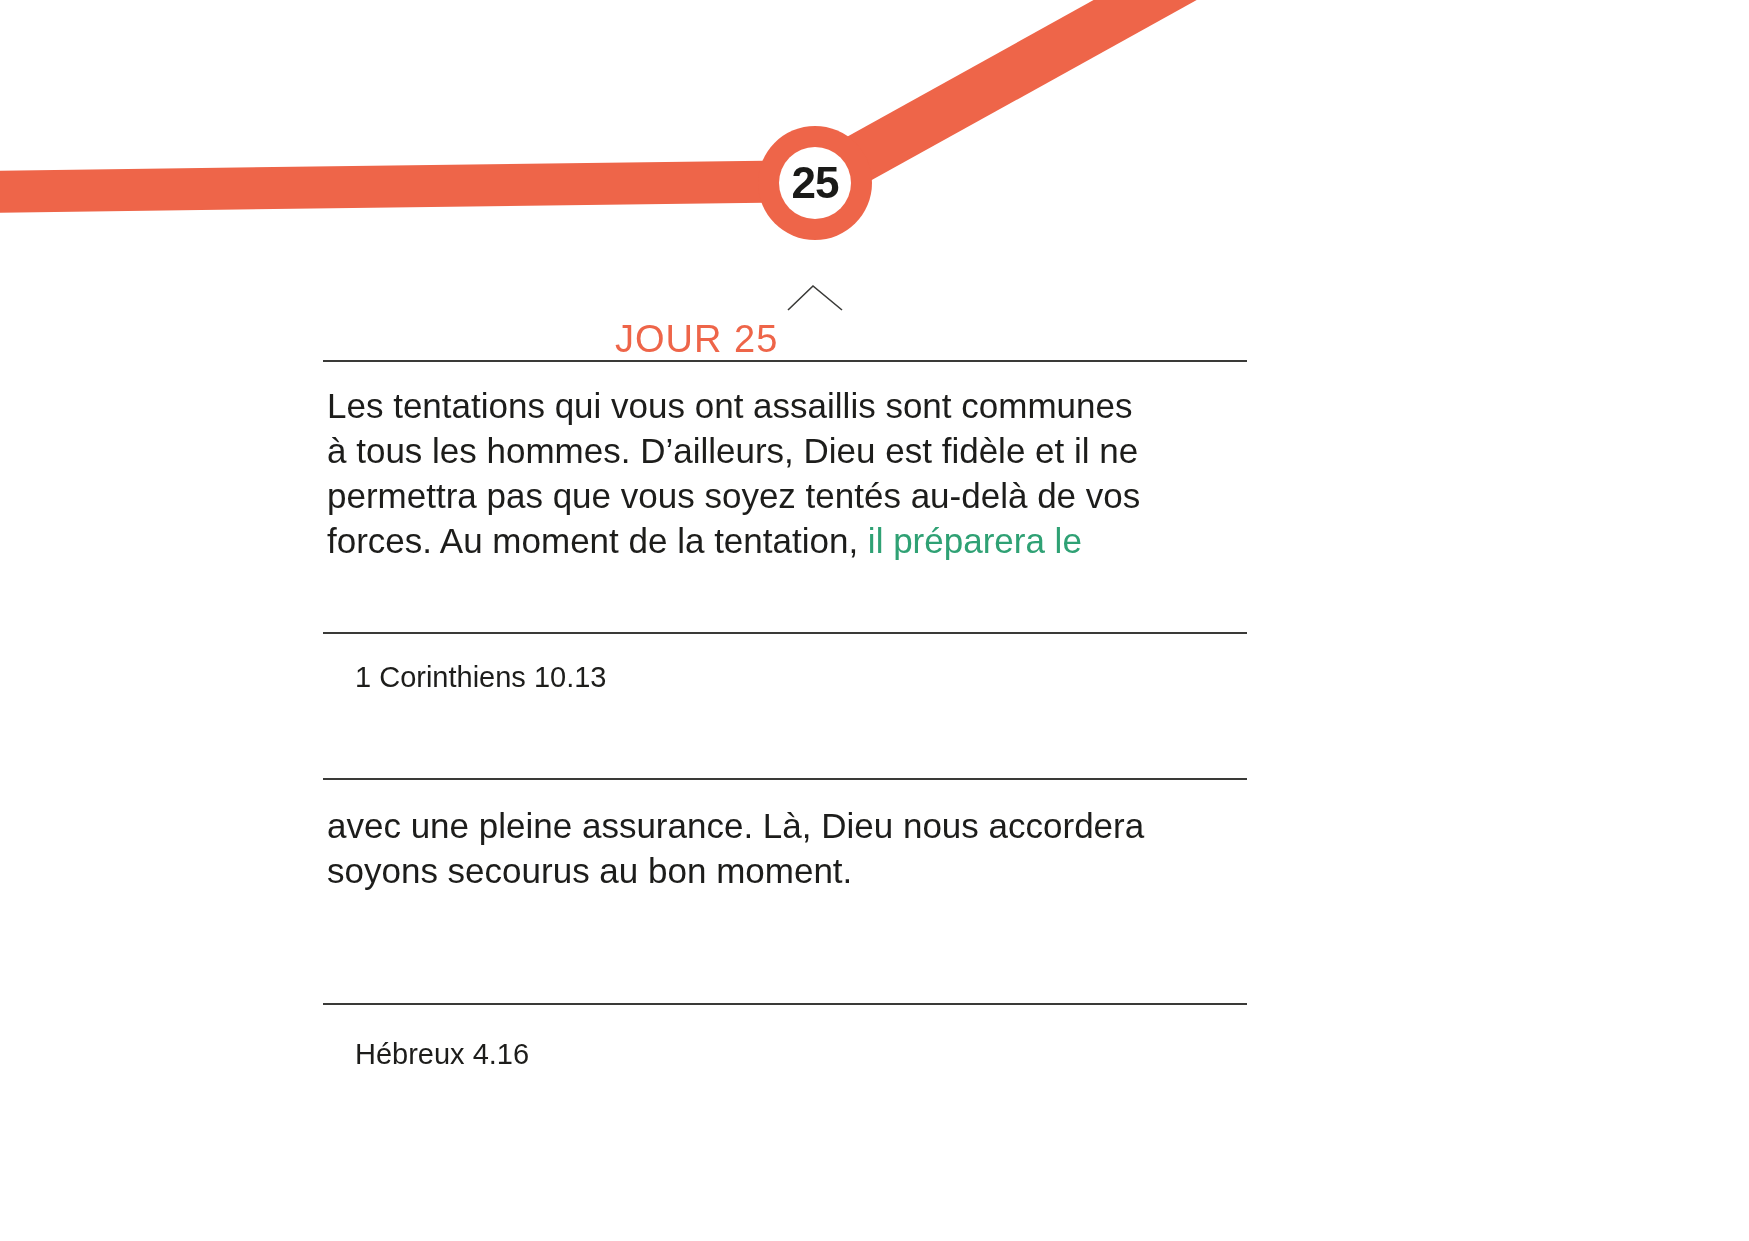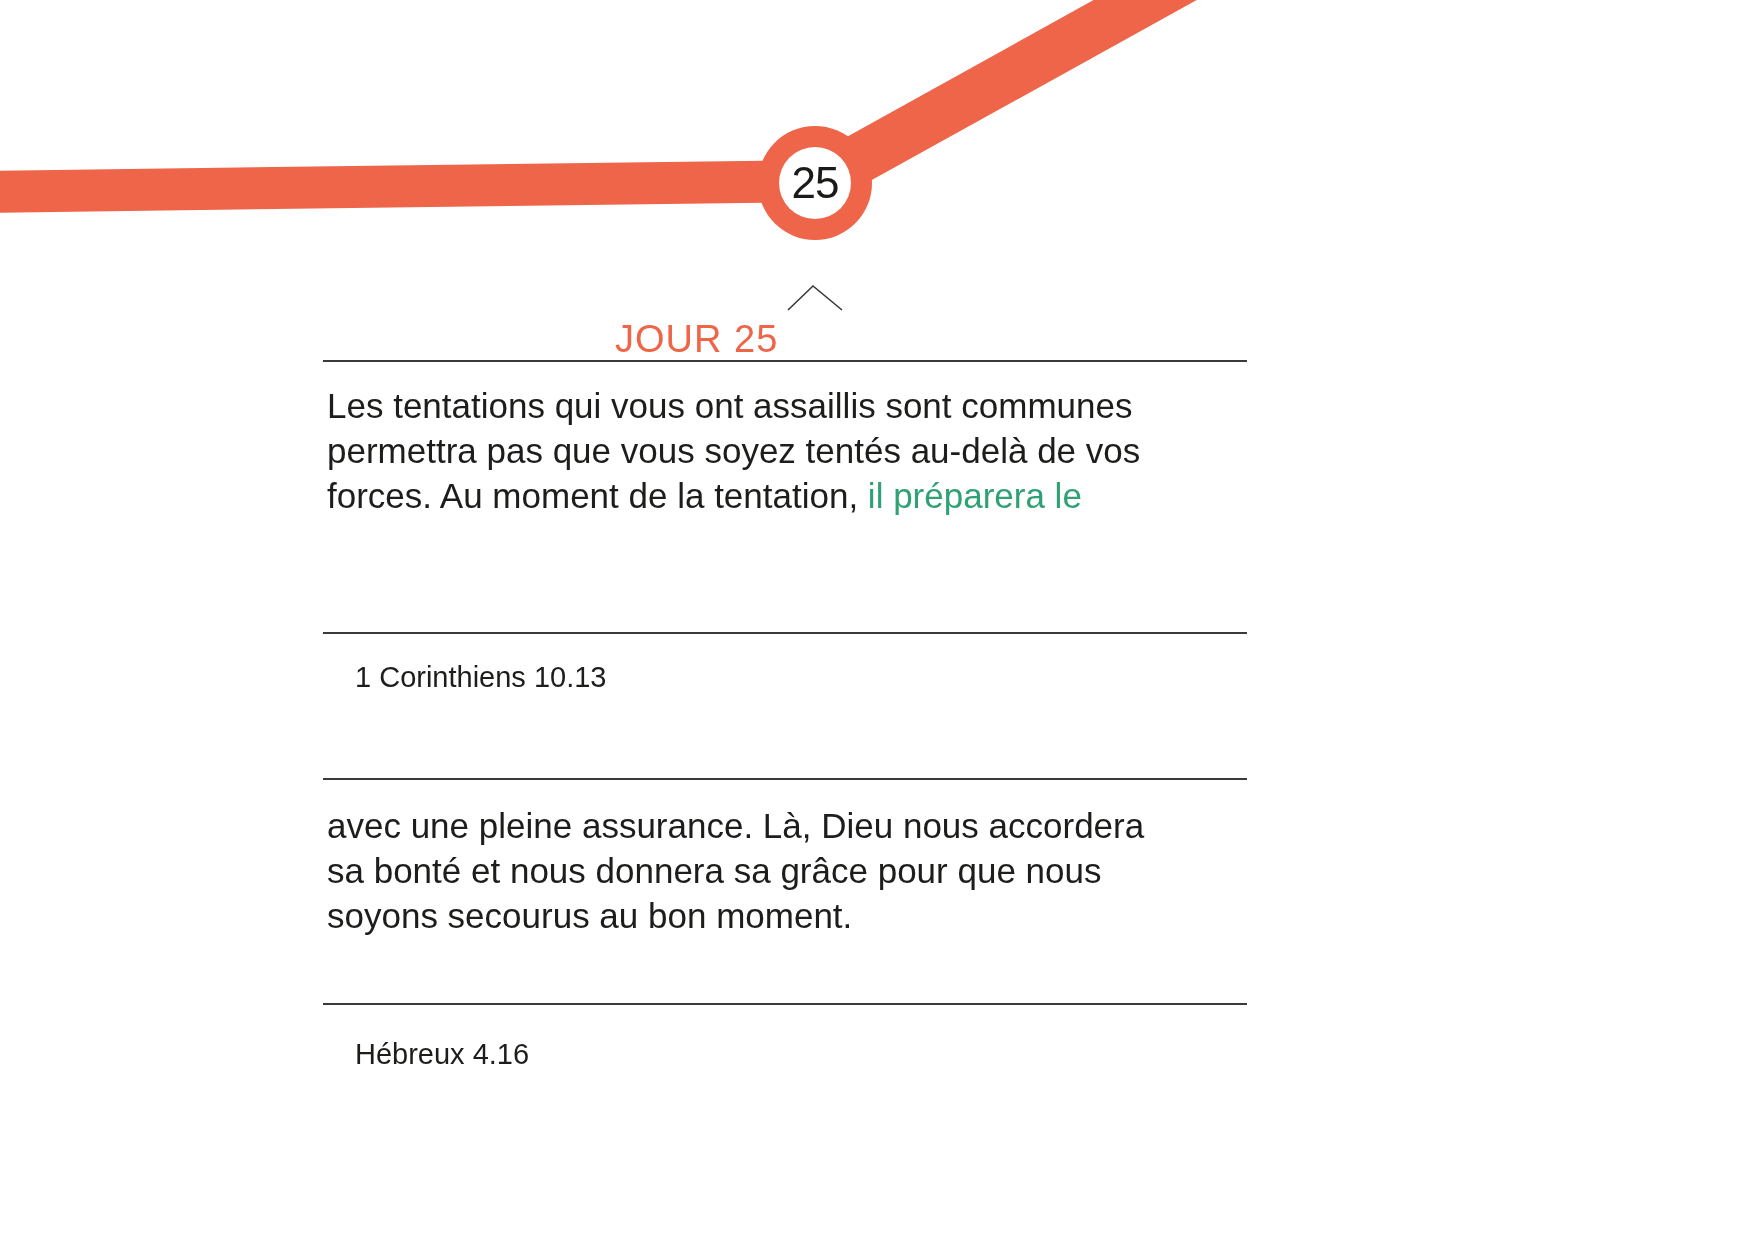--- a/index.html
+++ b/index.html
@@ -26,21 +26,21 @@
   .node {
     position: absolute; left: 758px; top: 126px; width: 114px; height: 114px;
     background: var(--accent, #ee6549); border-radius: 50%; z-index: 2;
   }
   .node-inner {
     position: absolute; left: 21px; top: 21px; width: 72px; height: 72px;
     background: #ffffff; border-radius: 50%;
     display: flex; align-items: center; justify-content: center;
   }
   .node-inner span {
-    font-size: 44px; font-weight: normal; letter-spacing: -1px;
+    font-size: 44px; font-weight: bold; letter-spacing: -1px;
     color: var(--node_number, #1a1a18);
   }
 
   
   .chevron { position: absolute; left: 786px; top: 284px; z-index: 3; }
   .chevron polyline { fill: none; stroke: var(--rule, #3a3a38); stroke-width: 1.6; }
   .day-label {
     position: absolute; left: 615px; top: 322px; width: 400px;
     text-align: left; font-size: 38px; line-height: 34px;
     letter-spacing: 1px; color: var(--accent, #ee6549); z-index: 3;
@@ -81,33 +81,33 @@
     <polyline points="2,26 27,2 56,26"></polyline>
   </svg>
 
   <div class="day-label">JOUR 25</div>
 
   <div class="content">
     <div class="rule rule-1"></div>
 
     <div class="verse verse-1">
         <div><span>Les tentations qui vous ont assaillis sont communes</span></div>
+        <div><span>à tous les hommes. D’ailleurs, Dieu est fidèle et il ne</span></div>
         <div><span>permettra pas que vous soyez tentés au-delà de vos</span></div>
         <div><span>forces. Au moment de la tentation, </span><span class="hl">il préparera le</span></div>
       </div>
 
     <div class="rule rule-2"></div>
 
     <div class="ref ref-1">1 Corinthiens 10.13</div>
 
     <div class="rule rule-3"></div>
 
     <div class="verse verse-2">
         <div><span>avec une pleine assurance. Là, Dieu nous accordera</span></div>
-        <div><span>sa bonté et nous donnera sa grâce pour que nous</span></div>
         <div><span>soyons secourus au bon moment.</span></div>
       </div>
 
     <div class="rule rule-4"></div>
 
     <div class="ref ref-2">Hébreux 4.16</div>
   </div>
 
 </div>
 

